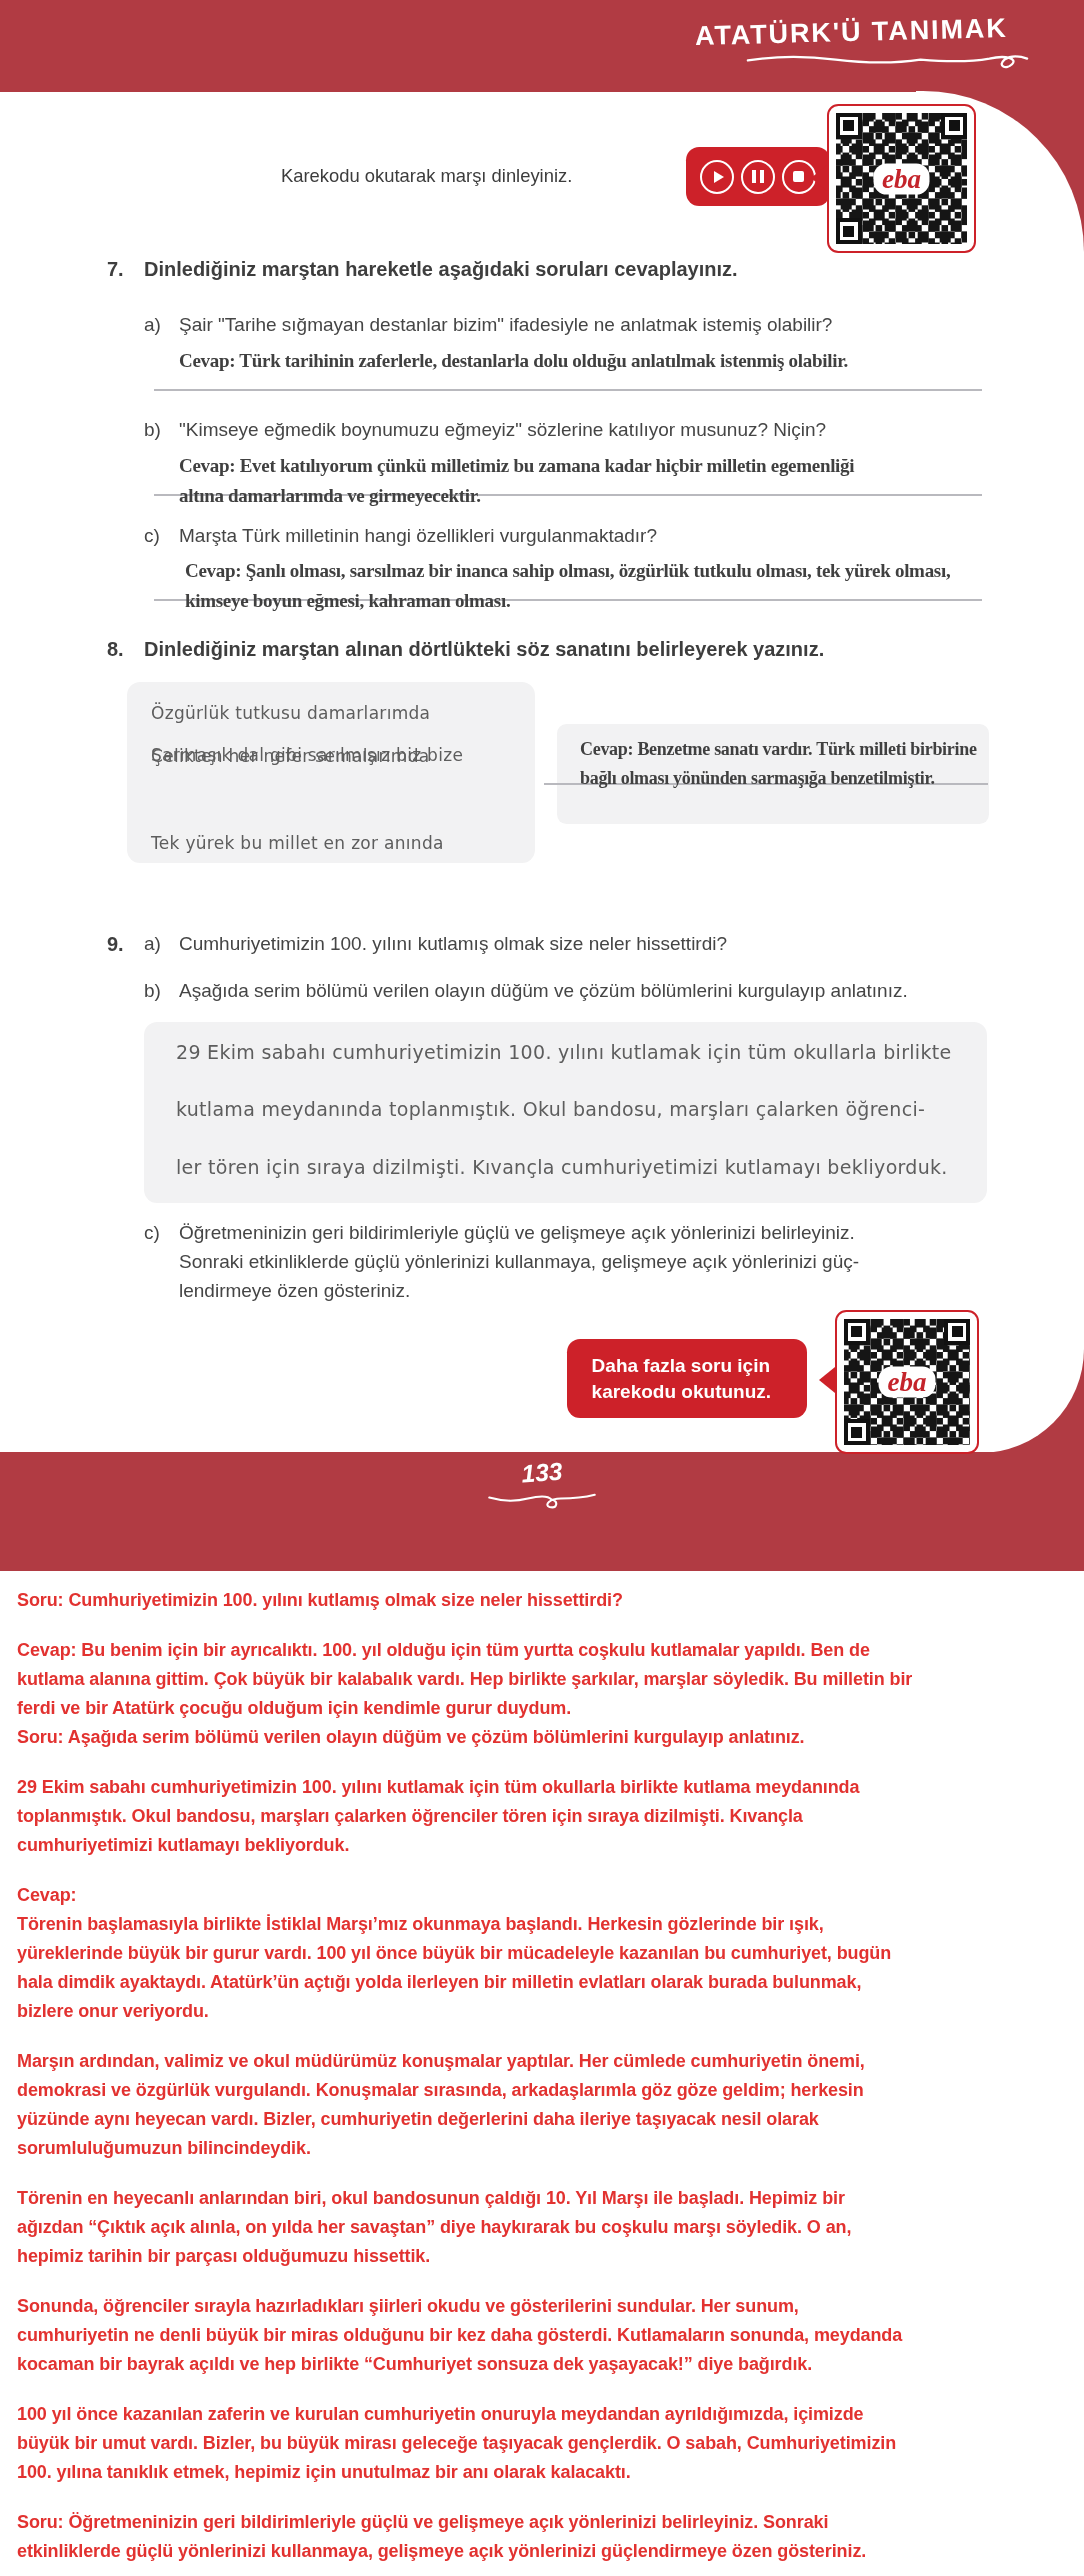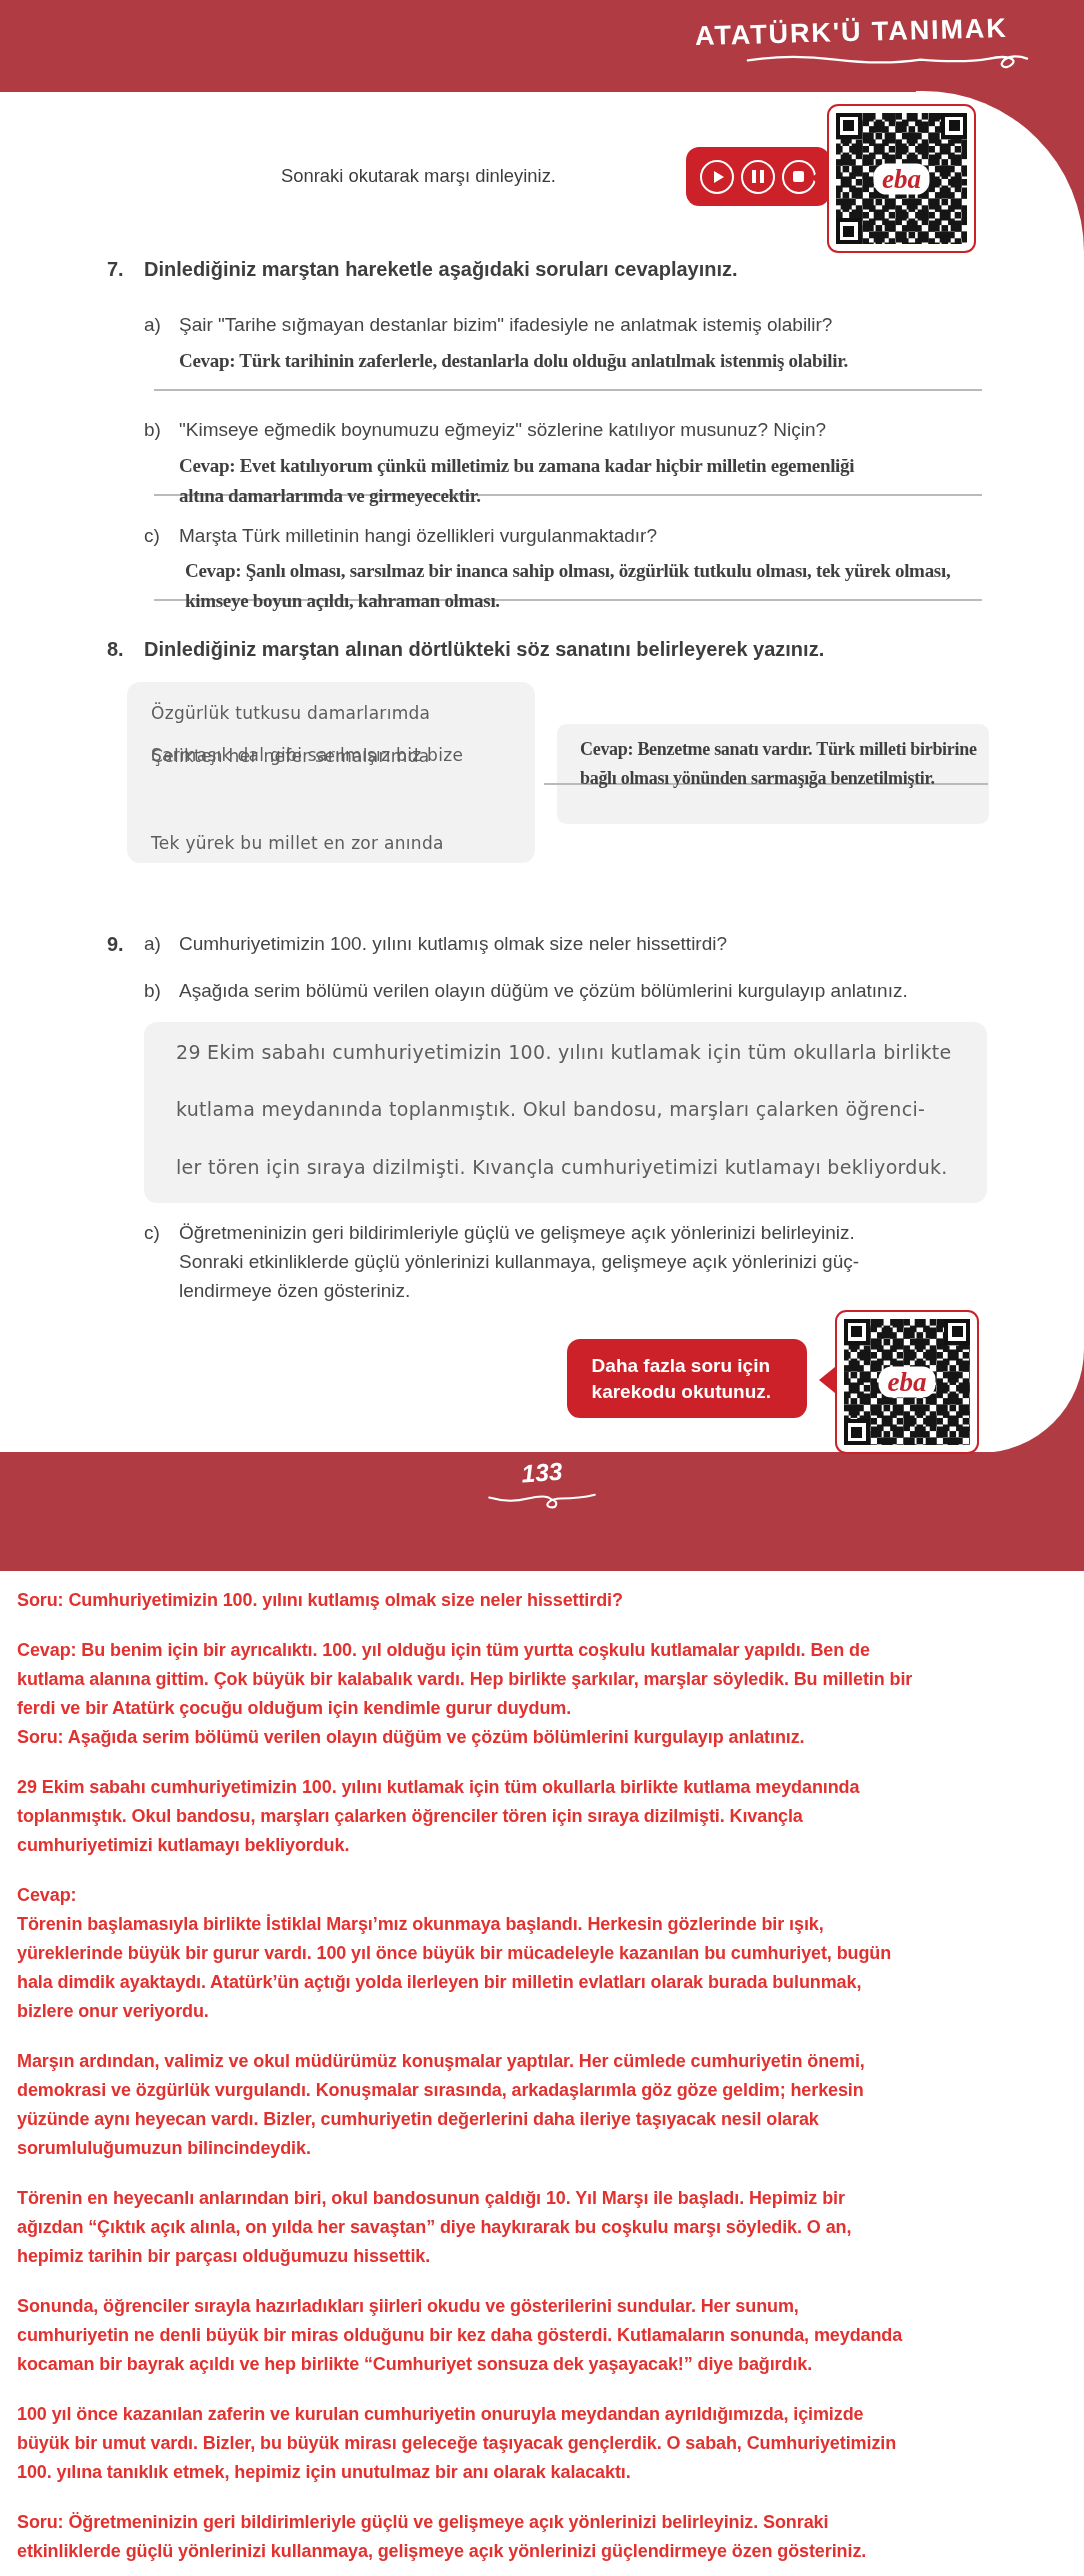--- a/index.html
+++ b/index.html
@@ -80,21 +80,21 @@
 
   <div class="band"></div>
   <div class="corner-tr">
       <div class="white"></div>
     </div>
   <div class="unit-title">ATATÜRK'Ü TANIMAK</div>
   <svg class="title-squiggle" width="283" height="24.6" viewBox="0 0 300 26">
     <path d="M2 10 Q 45 3, 95 9 T 185 9 Q 230 13, 258 8 C 276 4, 288 8, 282 14 C 276 20, 266 16, 274 9 Q 283 3, 298 8" stroke="#fff" stroke-width="2.4" fill="none" stroke-linecap="round"></path>
   </svg>
 
-  <div class="audio-label">Sonraki okutarak marşı dinleyiniz.</div>
+  <div class="audio-label">Karekodu okutarak marşı dinleyiniz.</div>
   <div class="player">
     <div class="cbtn">
         <span class="i-play"></span>
       </div>
     <div class="cbtn">
         <span class="i-pause">
           <span></span>
           <span></span>
         </span>
       </div>
@@ -122,21 +122,21 @@
 
   <div class="abs qsub" style="left:144px;top:419px;">b)</div>
   <div class="abs qsub" style="left:179px;top:419px;">"Kimseye eğmedik boynumuzu eğmeyiz" sözlerine katılıyor musunuz? Niçin?</div>
   <div class="abs red-ans" style="left:179px;top:455px;">Cevap: Evet katılıyorum çünkü milletimiz bu zamana kadar hiçbir milletin egemenliği</div>
   <div class="abs red-ans" style="left:179px;top:485px;">altına damarlarımda ve girmeyecektir.</div>
   <div class="rule" style="left:154px;top:494px;width:828px;"></div>
 
   <div class="abs qsub" style="left:144px;top:525px;">c)</div>
   <div class="abs qsub" style="left:179px;top:525px;">Marşta Türk milletinin hangi özellikleri vurgulanmaktadır?</div>
   <div class="abs red-ans" style="left:185px;top:560px;">Cevap: Şanlı olması, sarsılmaz bir inanca sahip olması, özgürlük tutkulu olması, tek yürek olması,</div>
-  <div class="abs red-ans" style="left:185px;top:590px;">kimseye boyun açıldı, kahraman olması.</div>
+  <div class="abs red-ans" style="left:185px;top:590px;">kimseye boyun eğmesi, kahraman olması.</div>
   <div class="rule" style="left:154px;top:599px;width:828px;"></div>
 
   <div class="abs qhead" style="left:107px;top:638px;">8.</div>
   <div class="abs qhead" style="left:144px;top:638px;">Dinlediğiniz marştan alınan dörtlükteki söz sanatını belirleyerek yazınız.</div>
 
   <div class="graybox" style="left:127px;top:682px;width:408px;height:181px;"></div>
   <div class="abs hand" style="left:151px;top:703px;">Özgürlük tutkusu damarlarımda</div>
   <div class="abs hand" style="left:151px;top:746px;">Çelikten her nefer semalarımda</div>
   <div class="abs hand" style="left:151px;top:745px;">Sarmaşık dal gibi sarılmışız biz bize</div>
   <div class="abs hand" style="left:151px;top:833px;">Tek yürek bu millet en zor anında</div>

